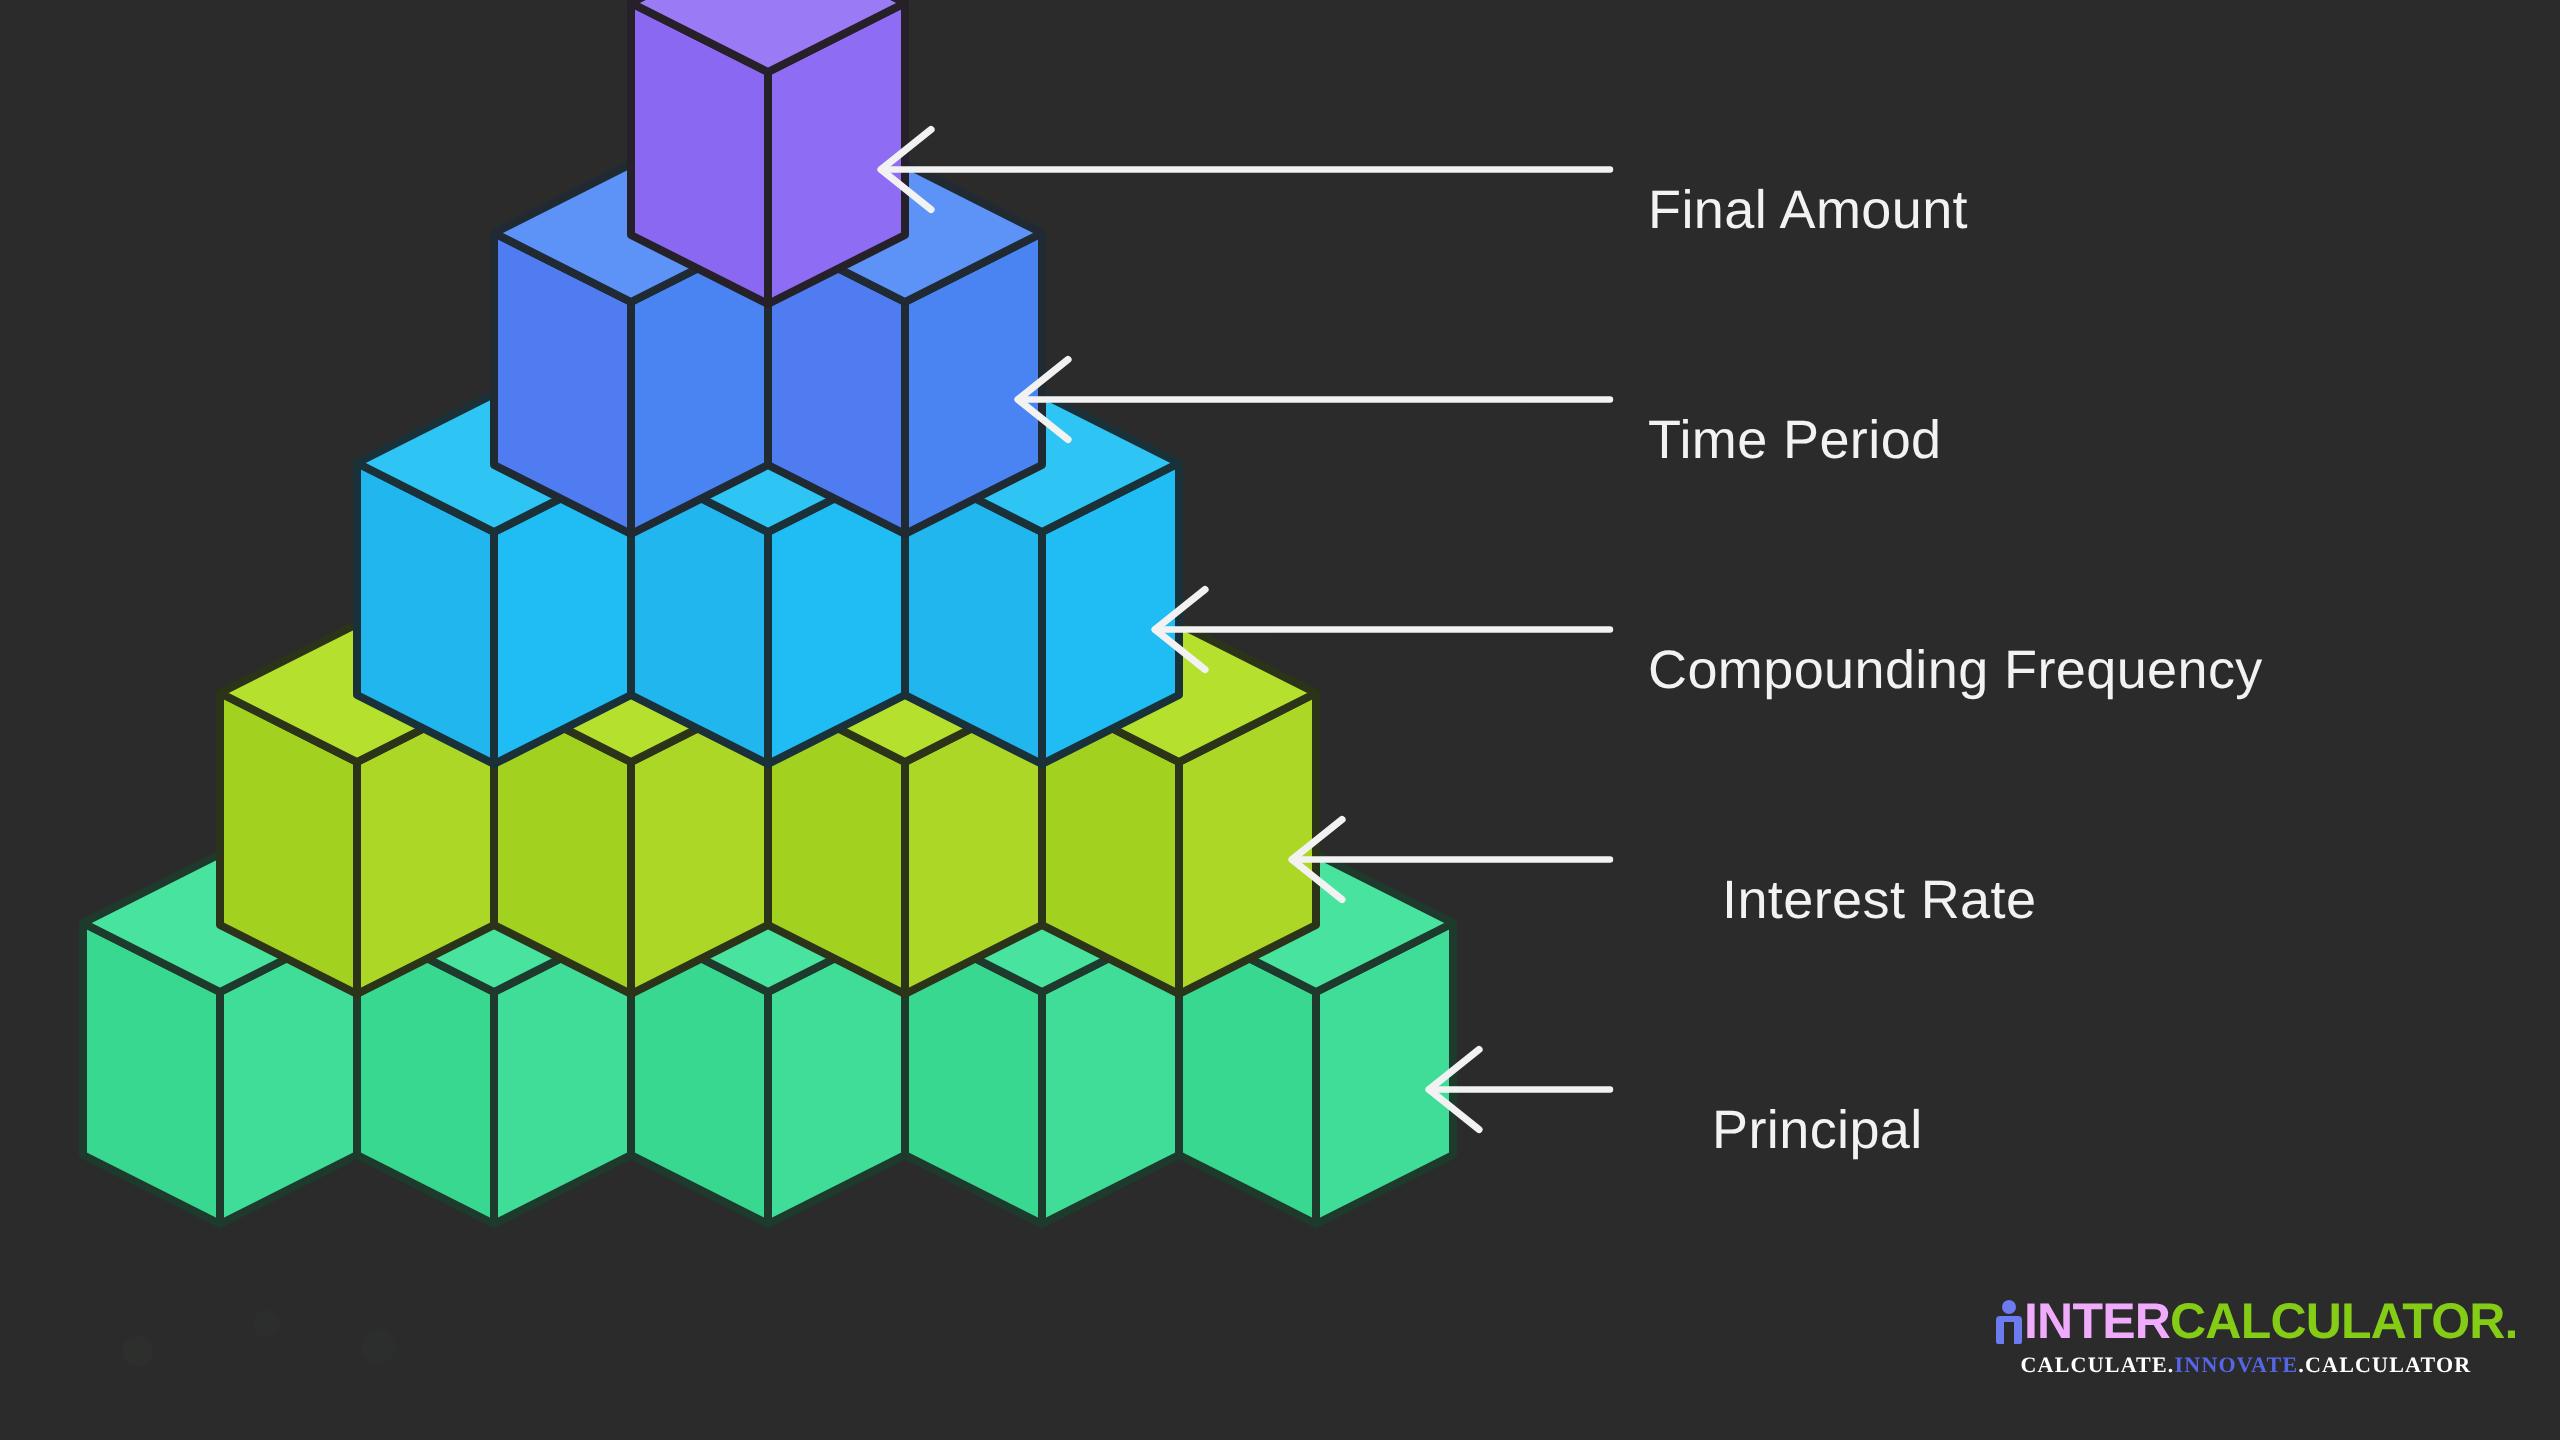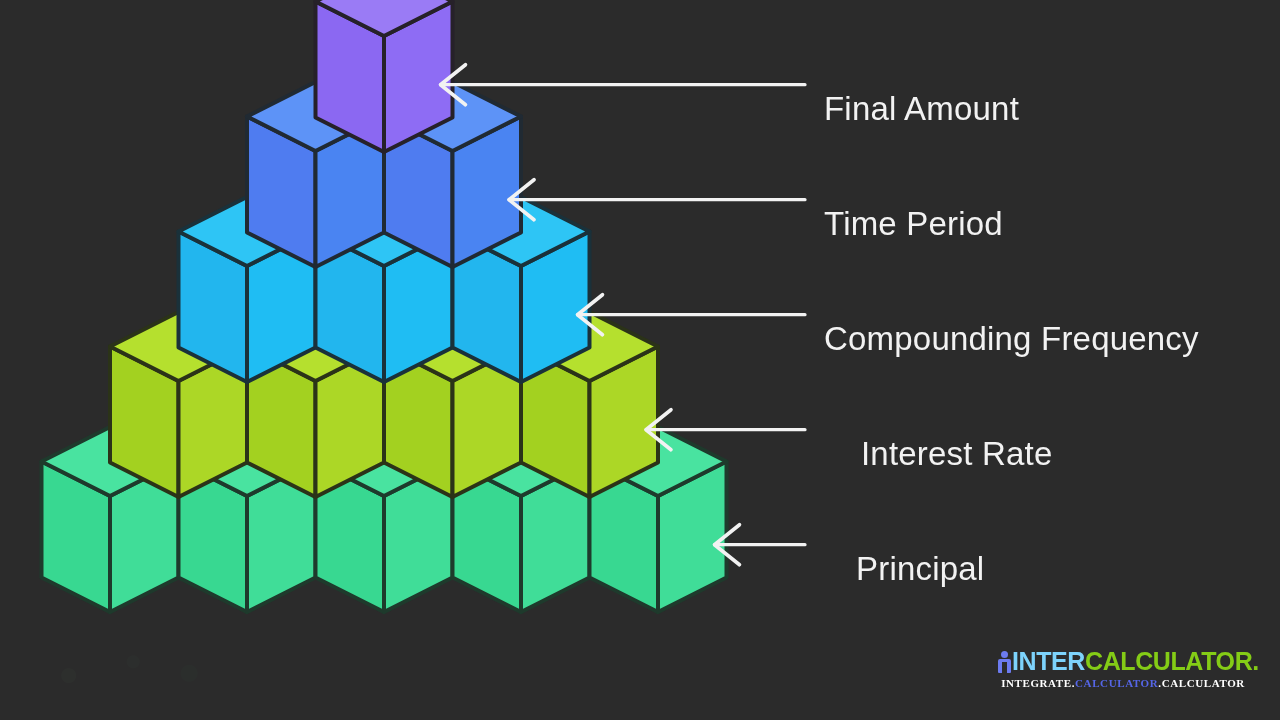--- a/index.html
+++ b/index.html
@@ -24,21 +24,21 @@
     top: 0;
     width: 1280px;
     height: 720px;
   }
 
   
   .label {
     position: absolute;
     left: 824px;
     color: #f2f2f2;
-    font-size: 33px;
+    font-size: 27px;
     font-weight: 400;
     letter-spacing: 0.2px;
     white-space: nowrap;
     line-height: 1;
   }
   .label-0 { top: 92px; }
   .label-1 { top: 207px; }
   .label-2 { top: 322px; }
   .label-3 { top: 437px; margin-left: 37px; }
   .label-4 { top: 552px; margin-left: 32px; }
@@ -53,21 +53,21 @@
     text-align: center;
   }
   .logo-main {
     font-family: "Liberation Sans", sans-serif;
     font-size: 25px;
     font-weight: bold;
     letter-spacing: -0.4px;
     line-height: 26px;
     white-space: nowrap;
   }
-  .logo-inter { color: #7dd3fc; }
+  .logo-inter { color: #f0abfc; }
   .logo-calc  { color: #84cc16; }
   .logo-person {
     display: inline-block;
     position: relative;
     width: 13px;
     height: 22px;
     vertical-align: -3px;
     margin-right: 1px;
   }
   .logo-person .head {
@@ -241,17 +241,17 @@
 
   <div id="watermark-artifact"></div>
 
   <div id="logo">
     <div class="logo-main">
       <span class="logo-person">
         <span class="head"></span><span class="body"></span><span class="notch"></span>
       </span><span class="logo-inter">INTER</span><span class="logo-calc">CALCULATOR.</span>
     </div>
     <div class="logo-sub">
-      <span>INTEGRATE.</span><span class="accent">CALCULATOR</span><span>.CALCULATOR</span>
+      <span>CALCULATE.</span><span class="accent">INNOVATE</span><span>.CALCULATOR</span>
     </div>
   </div>
 
 </div>
 
 </body></html>

